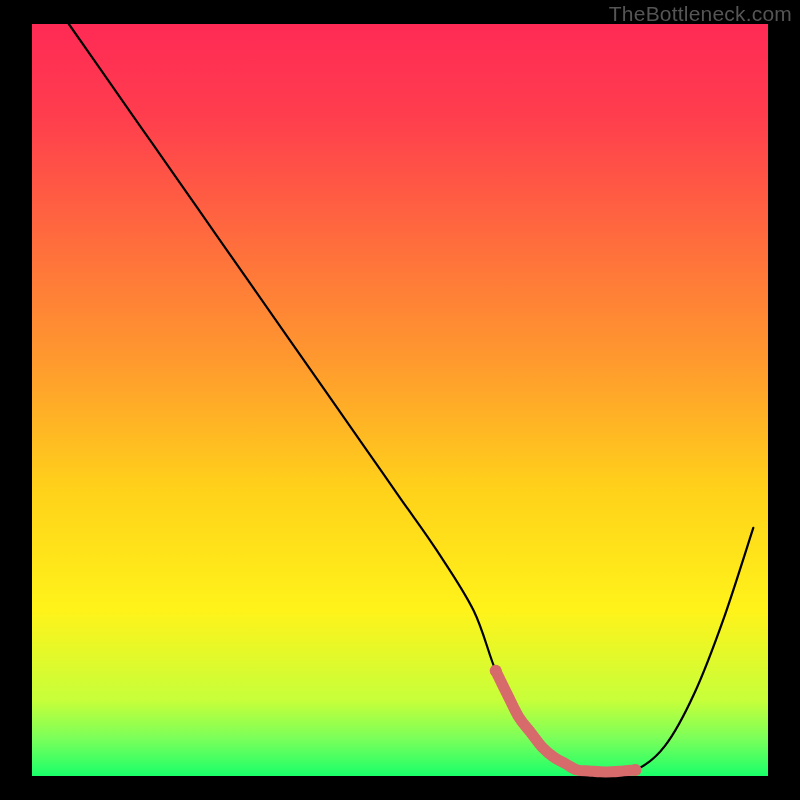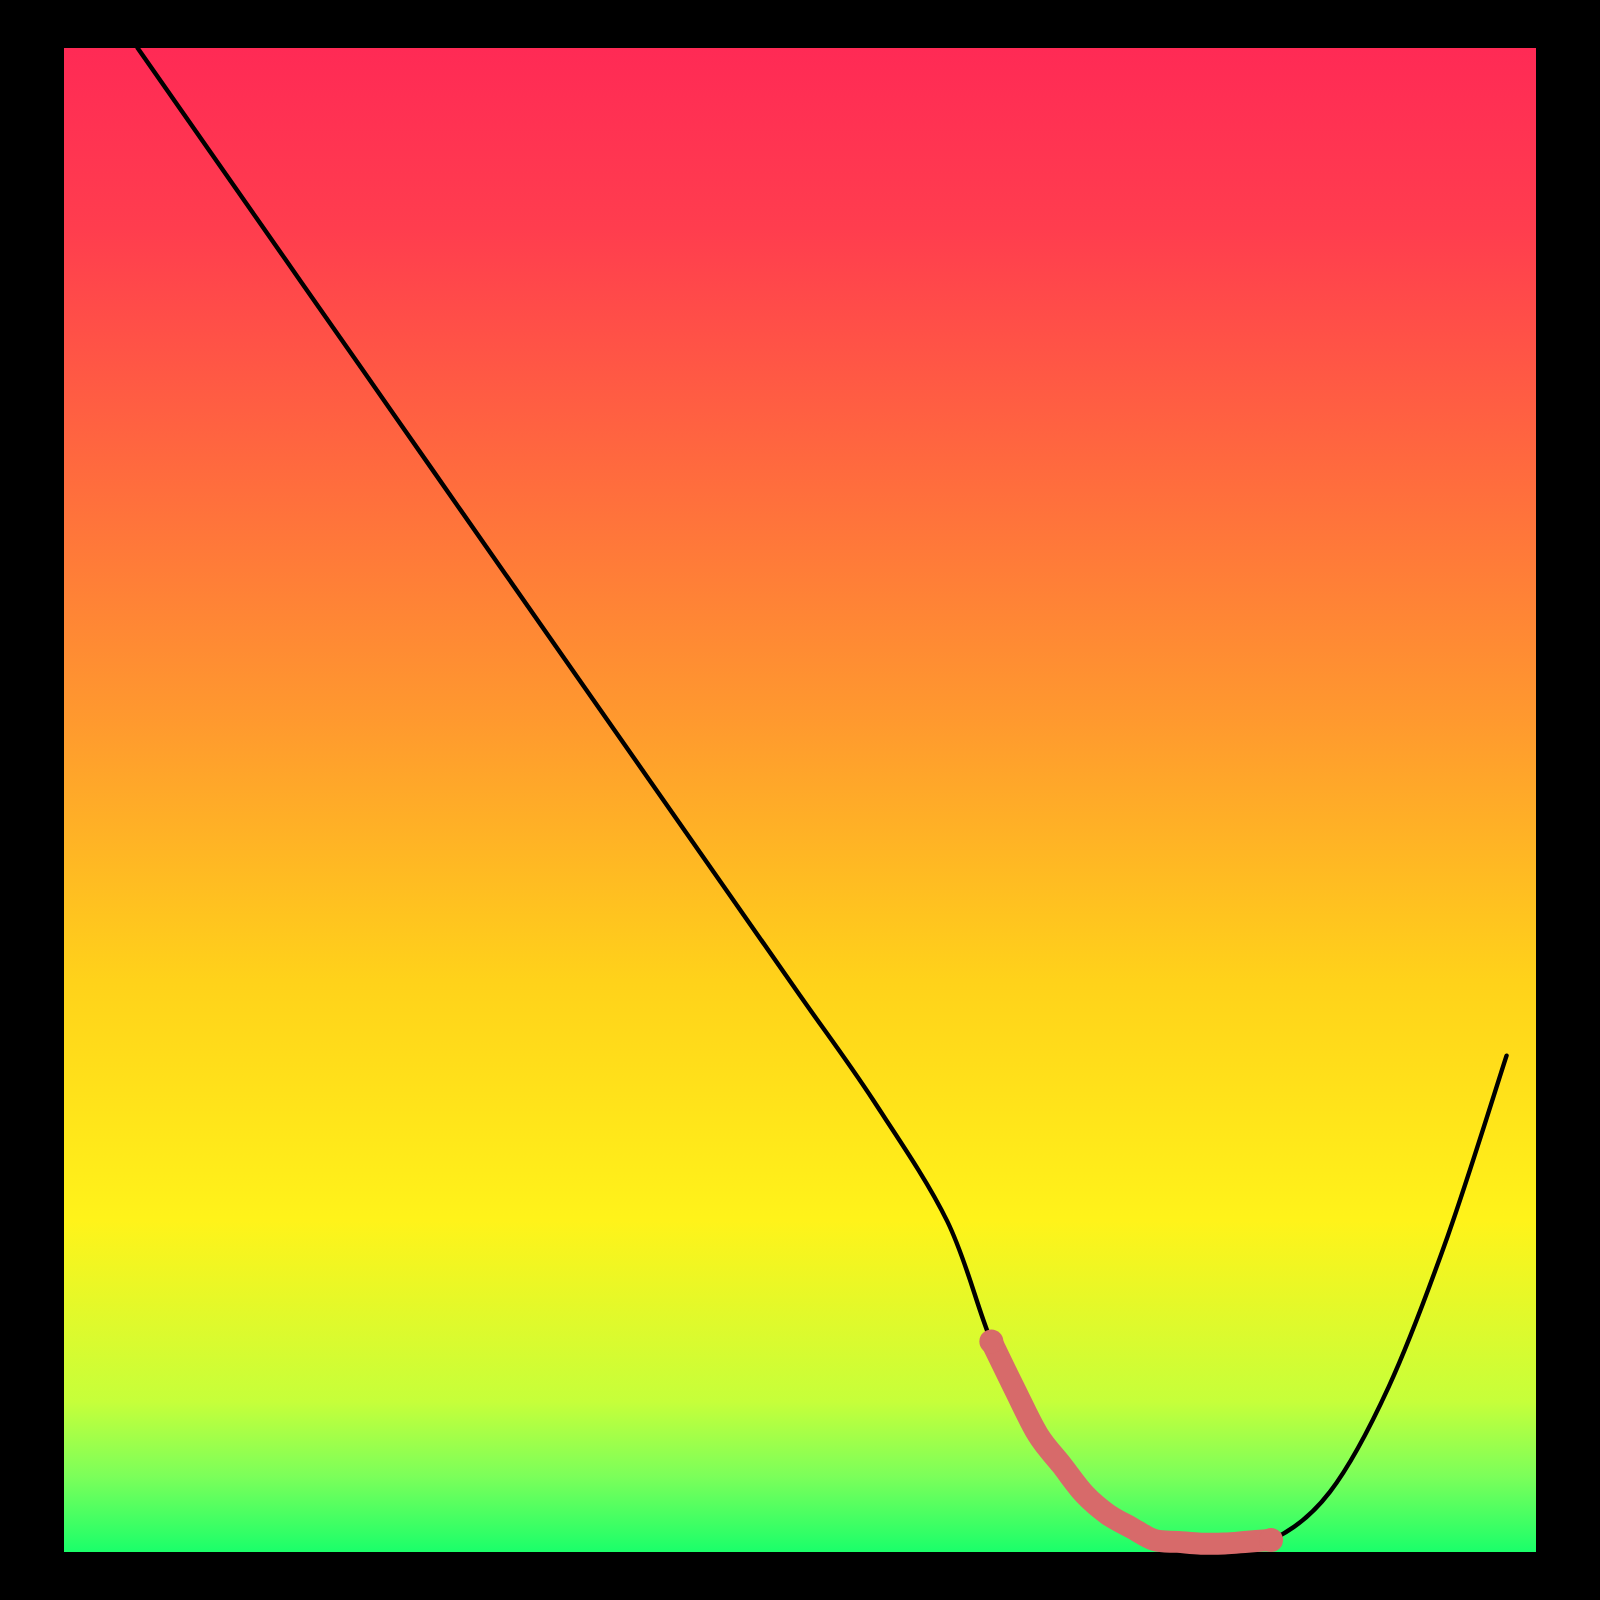--- a/index.html
+++ b/index.html
@@ -27,20 +27,21 @@
     z-index: 5;
   }
   svg {
     display: block;
   }
 </style>
 </head>
 <body>
 
 <div class="chart-wrap">
+  <div class="watermark">TheBottleneck.com</div>
   <svg id="chart-svg" width="800" height="800" viewBox="0 0 800 800">
     <defs>
       <linearGradient id="bgGrad" x1="0" y1="0" x2="0" y2="1">
           <stop offset="0%" stop-color="#ff2a55"></stop>
           <stop offset="12%" stop-color="#ff3d4e"></stop>
           <stop offset="28.000000000000004%" stop-color="#ff6a3e"></stop>
           <stop offset="45%" stop-color="#ff9a2e"></stop>
           <stop offset="62%" stop-color="#ffd21a"></stop>
           <stop offset="78%" stop-color="#fff31a"></stop>
           <stop offset="90%" stop-color="#c6ff3a"></stop>

